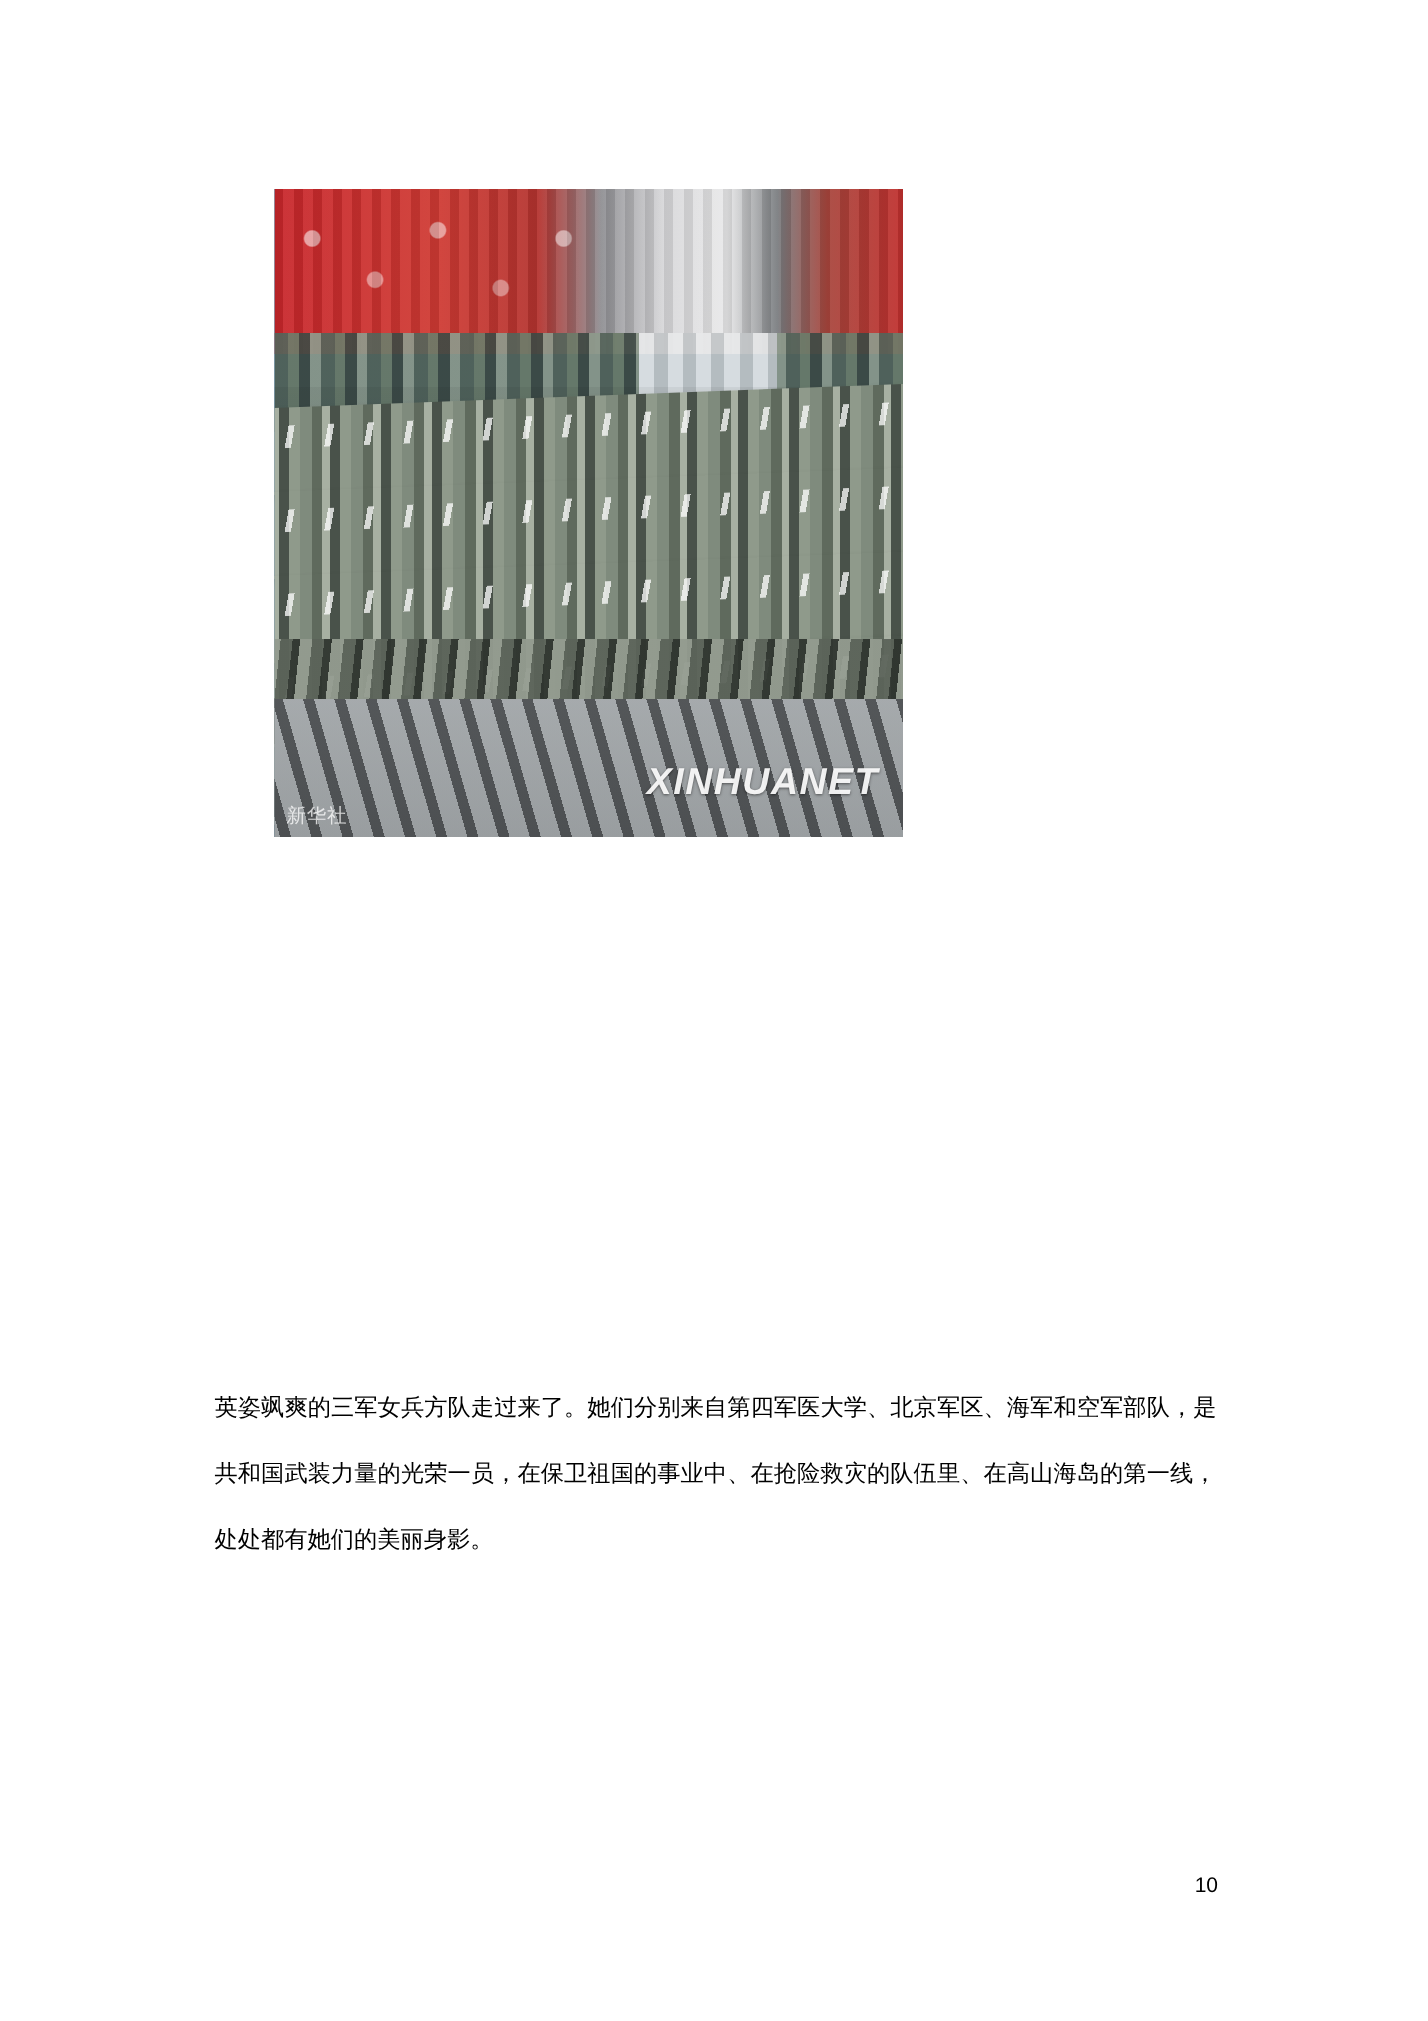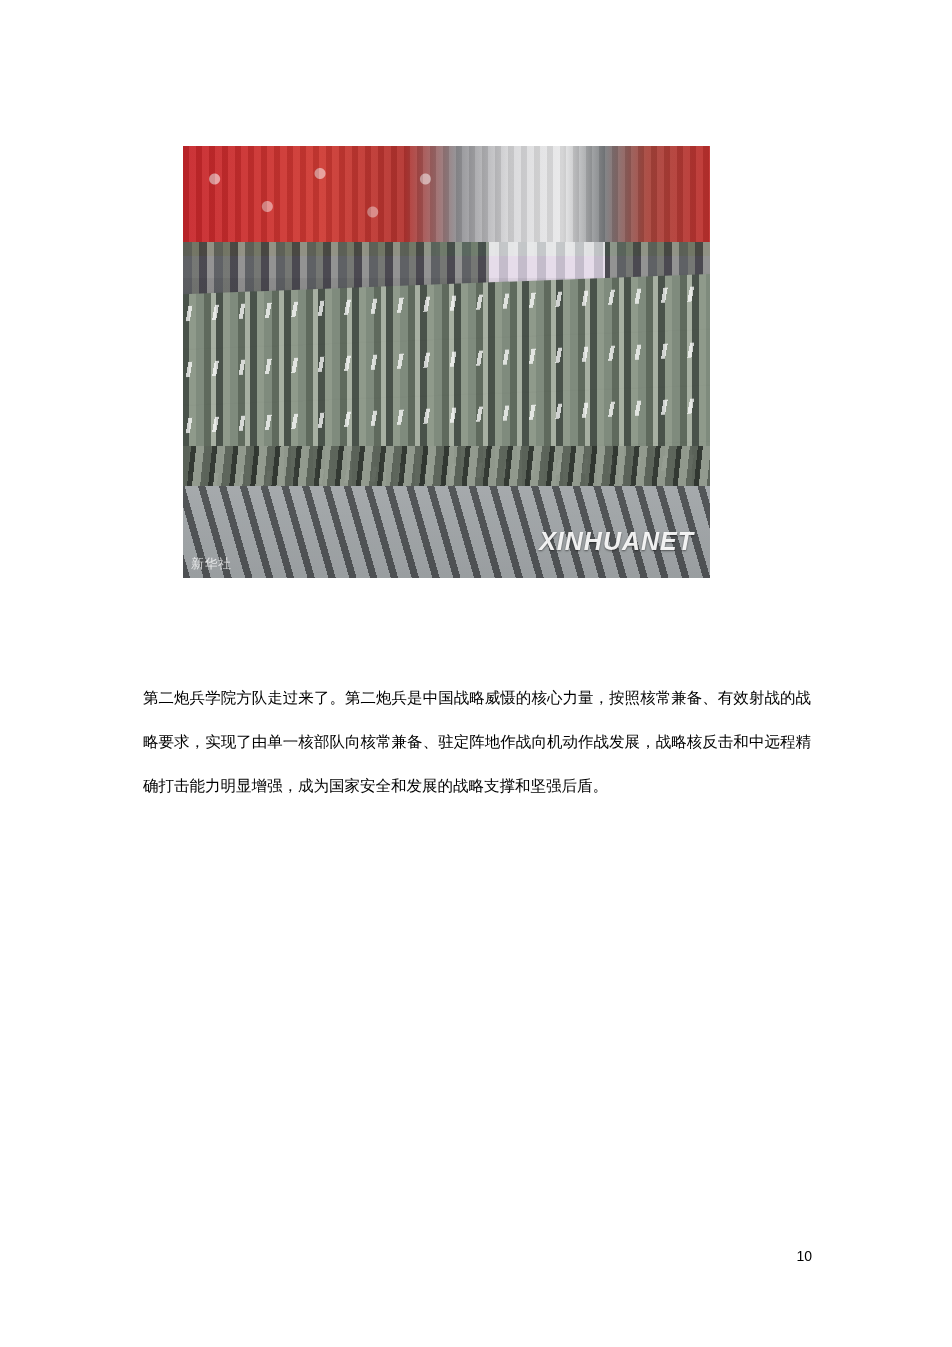--- a/index.html
+++ b/index.html
@@ -19,25 +19,25 @@
     position: relative;
     width: 952px;
     height: 1347px;
     background: #ffffff;
   }
 
   
   .figure {
     position: absolute;
     left: 143px;
-    top: 130px;
-    width: 527px;
+    top: 110px;
+    width: 419px;
     height: 432px;
     overflow: hidden;
-    background: #d946ef;
+    background: #0c4a6e;
   }
   .photo {
     position: absolute;
     inset: 0;
     overflow: hidden;
   }
   
   .band-crowd {
     position: absolute;
     left: 0; top: 0; width: 100%; height: 110px;
@@ -180,16 +180,16 @@
         <div class="troop-row r4"></div>
         <div class="troop-row r5"></div>
         <div class="legs"></div>
         <div class="ground"></div>
       </div>
       <div class="watermark">XINHUANET</div>
       <div class="credit">新华社</div>
     </div>
   </figure>
 
-  <p class="para" id="para1">第二炮兵学院方队走过来了。第二炮兵是中国战略威慑的核心力量，按照核常兼备、有效射战的战略要求，实现了由单一核部队向核常兼备、驻定阵地作战向机动作战发展，战略核反击和中远程精确打击能力明显增强，成为国家安全和发展的战略支撑和坚强后盾。</p>
+  <p class="para" id="para2">英姿飒爽的三军女兵方队走过来了。她们分别来自第四军医大学、北京军区、海军和空军部队，是共和国武装力量的光荣一员，在保卫祖国的事业中、在抢险救灾的队伍里、在高山海岛的第一线，处处都有她们的美丽身影。</p>
 
   <div class="page-number">10</div>
 </div>
 
 </body></html>

